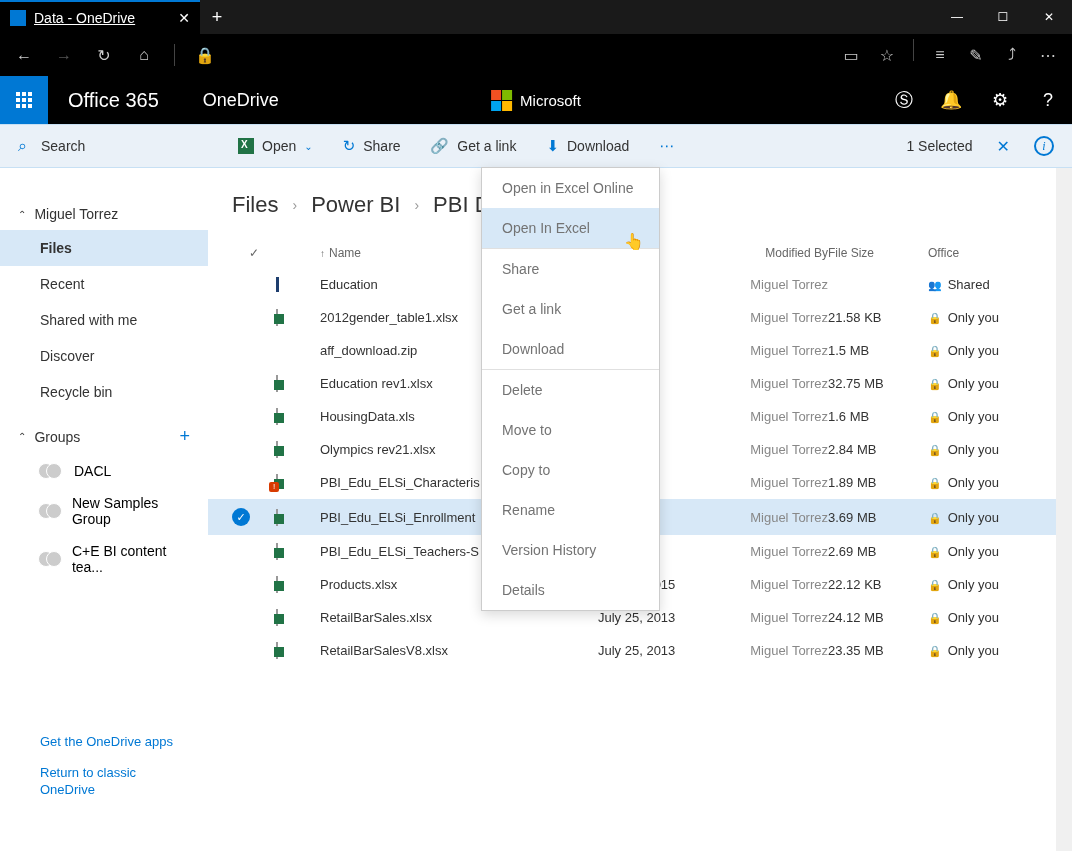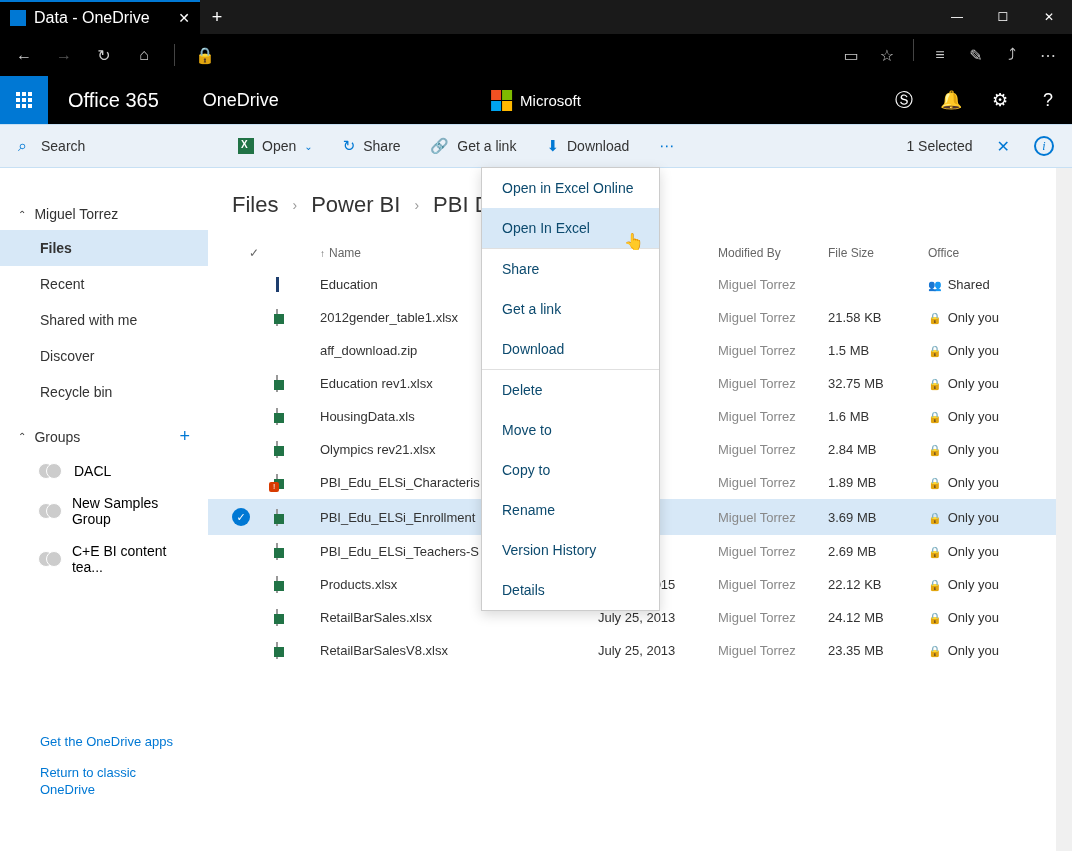--- a/index.html
+++ b/index.html
@@ -2,21 +2,21 @@
 <html><head>
 <meta charset="utf-8">
 <style>
 * { margin: 0; padding: 0; box-sizing: border-box; font-family: "Segoe UI", Arial, sans-serif; }
 body { width: 1072px; height: 851px; background: #1a1a1a; overflow: hidden; position: relative; }
 
 
 .titlebar { height: 34px; background: #1a1a1a; display: flex; align-items: stretch; }
 .tab { width: 200px; background: #000; display: flex; align-items: center; padding: 0 10px; border-top: 2px solid #0078d4; }
 .tab-icon { width: 16px; height: 16px; background: #0078d4; margin-right: 8px; }
-.tab-title { color: #fff; font-size: 16px; flex: 1; }
+.tab-title { color: #fff; font-size: 14px; flex: 1; text-decoration: underline; }
 .tab-close { color: #fff; font-size: 14px; cursor: pointer; }
 .new-tab { width: 34px; display: flex; align-items: center; justify-content: center; color: #fff; font-size: 18px; }
 .spacer { flex: 1; }
 .win-controls { display: flex; }
 .win-btn { width: 46px; display: flex; align-items: center; justify-content: center; color: #fff; font-size: 12px; }
 
 .navbar { height: 42px; background: #000; display: flex; align-items: center; padding: 0 8px; gap: 8px; }
 .nav-btn { width: 32px; height: 32px; display: flex; align-items: center; justify-content: center; color: #ccc; }
 .nav-btn.disabled { color: #555; }
 .nav-right { margin-left: auto; display: flex; gap: 4px; }
@@ -73,42 +73,42 @@
 .breadcrumb { padding-left: 24px; font-size: 22px; font-weight: 300; color: #333; display: flex; align-items: center; gap: 14px; margin-bottom: 20px; }
 .bc-sep { color: #999; font-size: 14px; }
 .bc-link { color: #333; }
 
 .file-table { width: 100%; }
 .thead { display: flex; padding: 8px 24px; font-size: 12px; color: #666; align-items: center; }
 .col-check { width: 44px; text-align: center; }
 .col-icon { width: 44px; }
 .col-name { flex: 1; min-width: 240px; display: flex; align-items: center; gap: 4px; }
 .col-mod { width: 120px; }
-.col-modby { width: 110px; }
+.col-modby { width: 110px; text-align: right; }
 .col-size { width: 100px; }
 .col-share { width: 120px; }
 .sort-arrow { font-size: 10px; }
 
 .row { display: flex; padding: 9px 24px; font-size: 13px; color: #333; align-items: center; }
 .row.selected { background: #d7e8f7; }
 .row .col-modby { color: #888; }
 .file-icon { width: 18px; height: 18px; position: relative; }
 .fi-folder { background: #2b579a; border-left: 3px solid #1e3e6e; }
 .fi-excel { background: #fff; border: 1px solid #999; }
 .fi-excel::after { content: ""; position: absolute; left: -3px; top: 4px; width: 10px; height: 10px; background: #217346; }
 .fi-excel-warn::before { content: "!"; position: absolute; right: -2px; bottom: -2px; width: 10px; height: 10px; background: #d83b01; color: #fff; font-size: 8px; text-align: center; border-radius: 2px; z-index: 2; }
 .fi-zip { background: #2b579a; }
 .fi-zip::after { content: ""; position: absolute; left: 7px; top: 0; width: 4px; height: 8px; background: #fff; }
 .check-circle { width: 18px; height: 18px; border-radius: 50%; background: #0078d4; color: #fff; font-size: 11px; display: flex; align-items: center; justify-content: center; }
 .share-icon { font-size: 11px; margin-right: 6px; color: #555; }
 .lock-icon { font-size: 11px; margin-right: 6px; color: #555; }
 
 
 .context-menu { position: absolute; left: 481px; top: 167px; width: 179px; background: #fff; border: 1px solid #ccc; box-shadow: 0 4px 12px rgba(0,0,0,0.15); z-index: 100; }
-.ctx-item { padding: 12px 20px; font-size: 14px; color: #0c4a6e; cursor: pointer; }
+.ctx-item { padding: 12px 20px; font-size: 14px; color: #737373; cursor: pointer; }
 .ctx-item.hover { background: #d7e8f7; }
 .ctx-sep { height: 1px; background: #e0e0e0; }
 .cursor-hand { position: absolute; left: 624px; top: 232px; font-size: 16px; z-index: 101; pointer-events: none; }
 
 .scrollbar-v { position: absolute; right: 0; top: 168px; width: 16px; height: 683px; background: #f0f0f0; }
 </style>
 </head>
 <body>
 
 <div class="titlebar">

